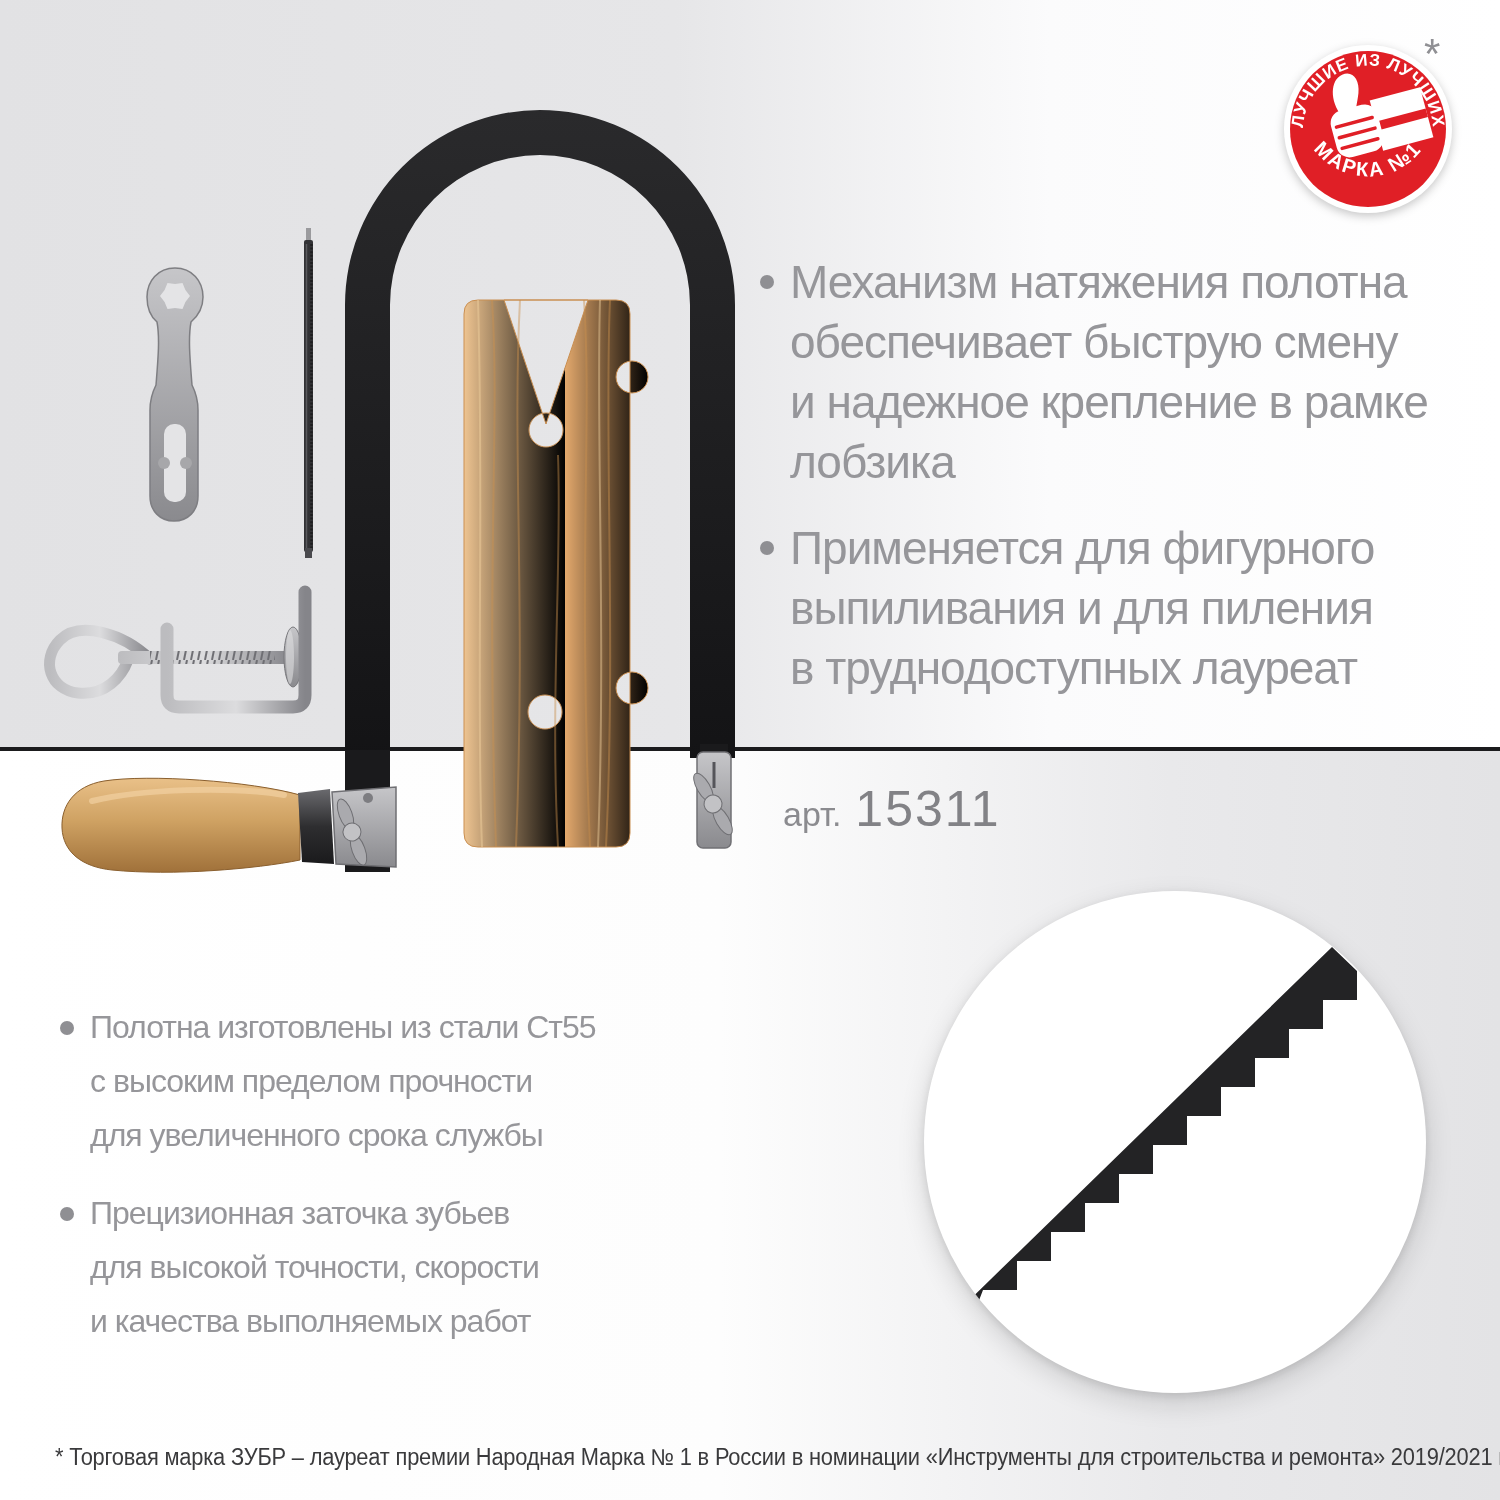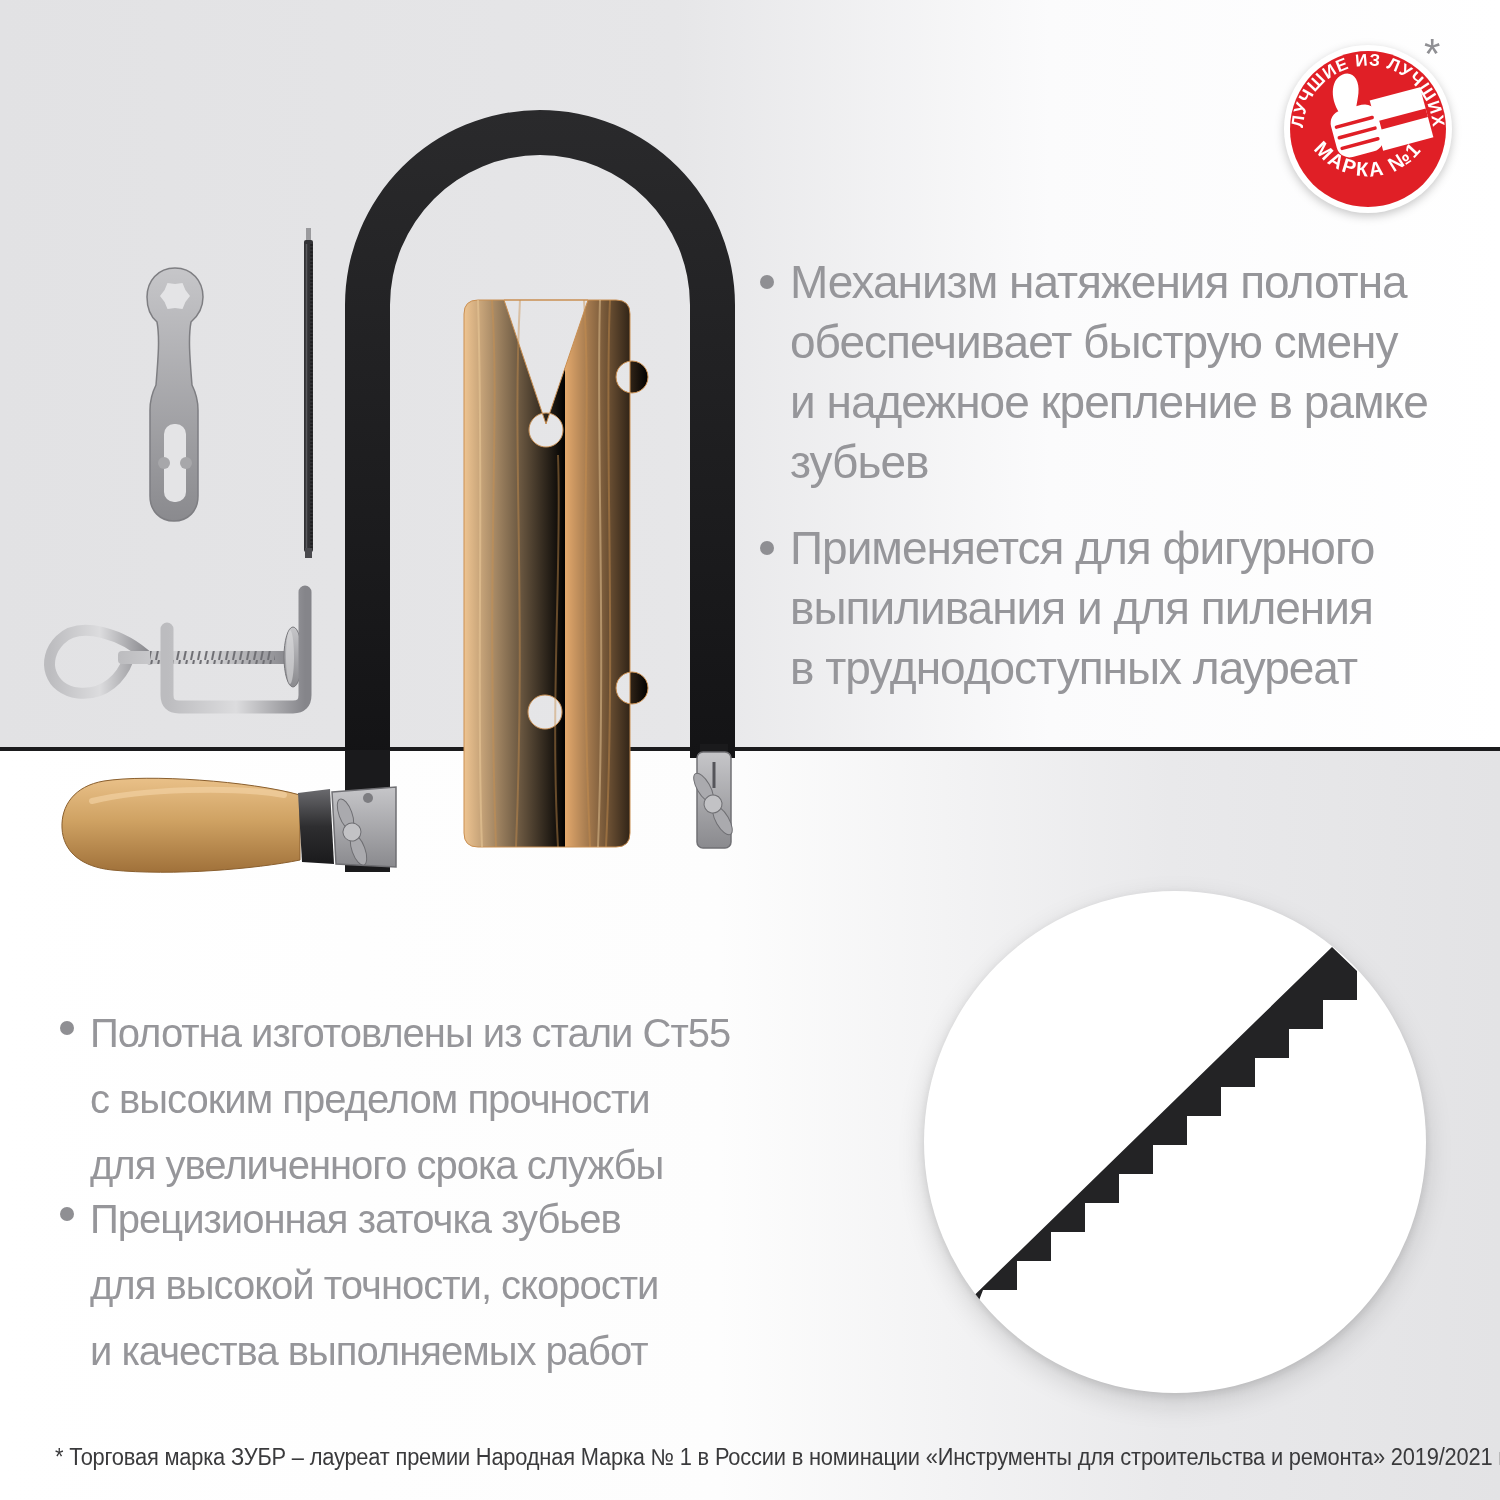--- a/index.html
+++ b/index.html
@@ -22,21 +22,21 @@
   }
   
   .feature{
     position:absolute;color:#96969a;font-size:46px;line-height:60px;
     letter-spacing:-1px;white-space:pre-line;z-index:5;
   }
   .feature::before{
     content:"";position:absolute;left:-30px;top:23px;width:14px;height:14px;
     border-radius:50%;background:#8f8f93;
   }
-  .feature.small{font-size:40px;line-height:66px;}
+  .feature.small{font-size:32px;line-height:54px;}
   .feature.small::before{top:21px;}
   
   .article{position:absolute;left:783px;top:780px;z-index:5;color:#8b8b8f;}
   .article .lbl{font-size:34px;vertical-align:baseline;letter-spacing:0;}
   .article .num{font-size:50px;color:#828286;letter-spacing:2px;margin-left:14px;}
   
   .footnote{
     position:absolute;left:55px;top:1444px;z-index:5;color:#3a3a3c;font-size:23px;
     letter-spacing:-0.2px;transform:scaleX(0.95);transform-origin:left center;white-space:nowrap;
   }
@@ -173,25 +173,28 @@
         <ellipse cx="333" cy="832" rx="16" ry="6.5" fill="#aaaaae" stroke="#6e6e72"></ellipse>
         <ellipse cx="371" cy="832" rx="16" ry="6.5" fill="#aaaaae" stroke="#6e6e72"></ellipse>
         <circle cx="352" cy="832" r="9" fill="#c2c2c5" stroke="#6e6e72"></circle>
       </g>
     </g>
   </svg>
 
   <div class="feature" style="left:790px;top:252px;">Механизм натяжения полотна
 обеспечивает быструю смену
 и надежное крепление в рамке
-зубьев</div>
+лобзика</div>
   <div class="feature" style="left:790px;top:518px;">Применяется для фигурного
 выпиливания и для пиления
 в труднодоступных лауреат</div>
 
+  <div class="article">
+    <span class="lbl">арт.</span><span class="num">15311</span>
+  </div>
 
   <div class="feature small" style="left:90px;top:1000px;">Полотна изготовлены из стали Ст55
 с высоким пределом прочности
 для увеличенного срока службы</div>
   <div class="feature small" style="left:90px;top:1186px;">Прецизионная заточка зубьев
 для высокой точности, скорости
 и качества выполняемых работ</div>
 
   <div class="zoom-circle">
     <svg width="502" height="502" viewBox="0 0 502 502">

